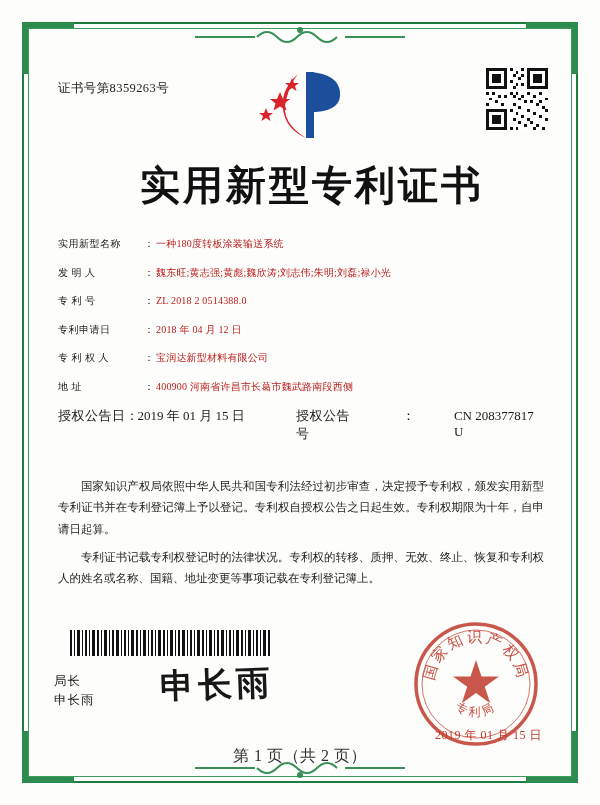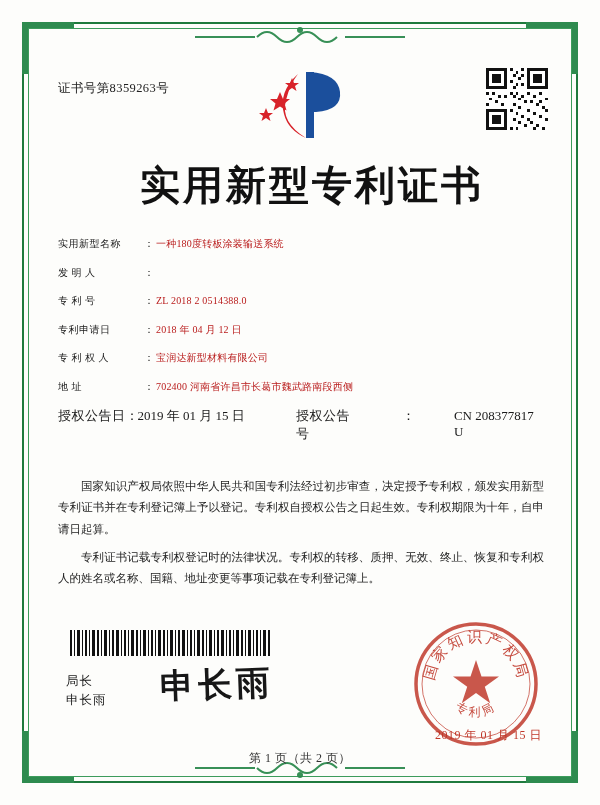--- a/index.html
+++ b/index.html
@@ -176,21 +176,21 @@
   .barcode {
     position: absolute;
     left: 70px;
     top: 630px;
     width: 200px;
     height: 26px;
   }
 
   .signer {
     position: absolute;
-    left: 66px;
+    left: 54px;
     top: 672px;
     font-size: 12.5px;
     line-height: 1.55;
     letter-spacing: 1px;
   }
 
   .signature {
     position: absolute;
     left: 160px;
     top: 662px;
@@ -217,21 +217,21 @@
     color: #c0392b;
     letter-spacing: 0.5px;
   }
 
   .footer {
     position: absolute;
     left: 0;
     bottom: 38px;
     width: 100%;
     text-align: center;
-    font-size: 12px;
+    font-size: 16px;
     color: #333;
     letter-spacing: 0.5px;
   }
 </style>
 </head>
 <body>
 
 <div class="page">
 
   <div class="frame-outer"></div>
@@ -345,20 +345,21 @@
 
     <div class="field-row">
       <span class="field-label">实用新型名称</span>
       <span class="field-colon">：</span>
       <span class="field-value">一种180度转板涂装输送系统</span>
     </div>
 
     <div class="field-row">
       <span class="field-label spread">发 明 人</span>
       <span class="field-colon">：</span>
+      <span class="field-value">魏东旺;黄志强;黄彪;魏欣涛;刘志伟;朱明;刘磊;禄小光</span>
     </div>
 
     <div class="field-row">
       <span class="field-label spread">专 利 号</span>
       <span class="field-colon">：</span>
       <span class="field-value">ZL 2018 2 0514388.0</span>
     </div>
 
     <div class="field-row">
       <span class="field-label">专利申请日</span>
@@ -368,21 +369,21 @@
 
     <div class="field-row">
       <span class="field-label spread">专 利 权 人</span>
       <span class="field-colon">：</span>
       <span class="field-value">宝润达新型材料有限公司</span>
     </div>
 
     <div class="field-row">
       <span class="field-label spread">地 址</span>
       <span class="field-colon">：</span>
-      <span class="field-value">702400 河南省许昌市长葛市魏武路南段西侧</span>
+      <span class="field-value">400900 河南省许昌市长葛市魏武路南段西侧</span>
     </div>
 
     <div class="row-inline">
       <span class="cell-a">
         <span class="lbl">授权公告日</span>
         <span class="field-colon">：</span>
         <span>2019 年 01 月 15 日</span>
       </span>
       <span class="cell-b">
         <span class="lbl">授权公告号</span>

